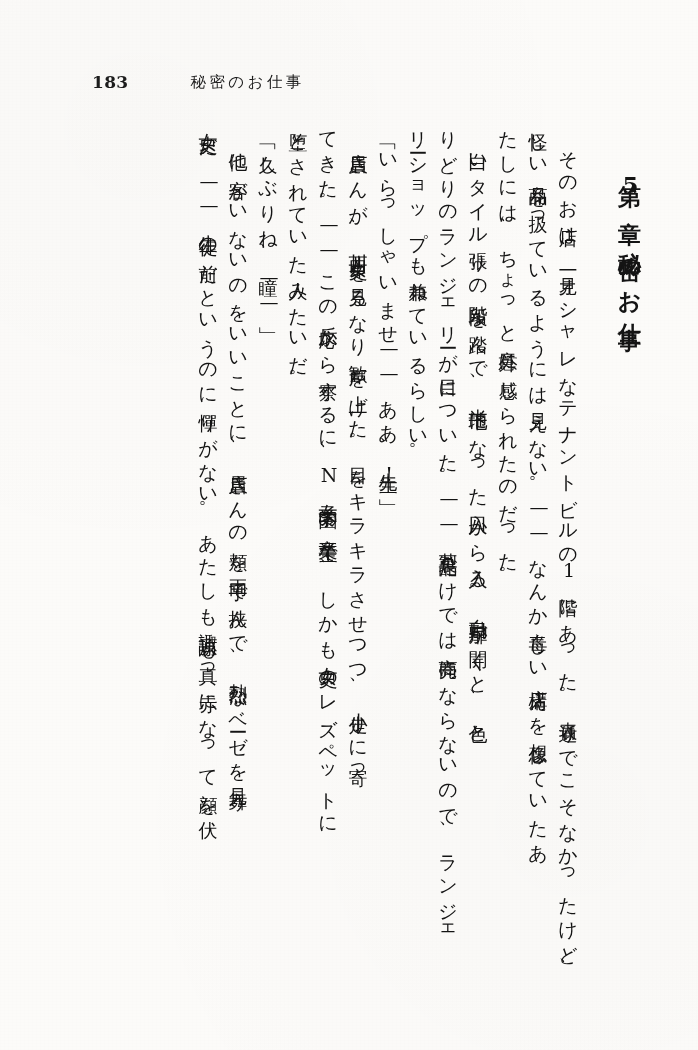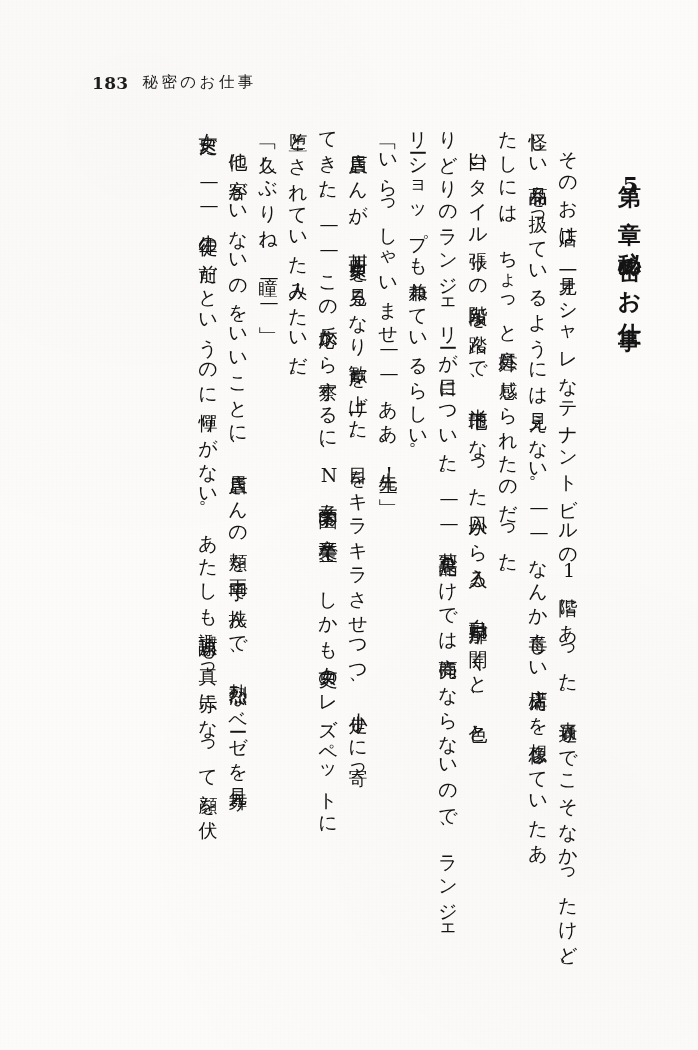--- a/index.html
+++ b/index.html
@@ -33,35 +33,36 @@
     background-image:
       repeating-linear-gradient(0deg, rgba(0,0,0,0.015) 0px, rgba(0,0,0,0) 1px, rgba(0,0,0,0) 3px),
       repeating-linear-gradient(90deg, rgba(0,0,0,0.012) 0px, rgba(0,0,0,0) 1px, rgba(0,0,0,0) 4px);
   }
   
   .running-head {
     position: absolute;
     top: 72px;
     left: 92px;
     display: flex;
-    align-items: center;
+    align-items: flex-start;
     gap: 14px;
     font-family: "DejaVu Serif", "Liberation Serif", serif;
     font-size: 16px;
     letter-spacing: 0.08em;
     color: #1d1d1d;
   }
   .running-head .folio {
     font-size: 17px;
     font-weight: 700;
     letter-spacing: 0.02em;
   }
   .running-head .short-title {
     font-size: 15.5px;
     letter-spacing: 0.22em;
+    margin-left: 48px;
   }
 
   
   .body-area {
     position: absolute;
     top: 118px;
     left: 58px;
     right: 56px;
     bottom: 24px;
     display: flex;

